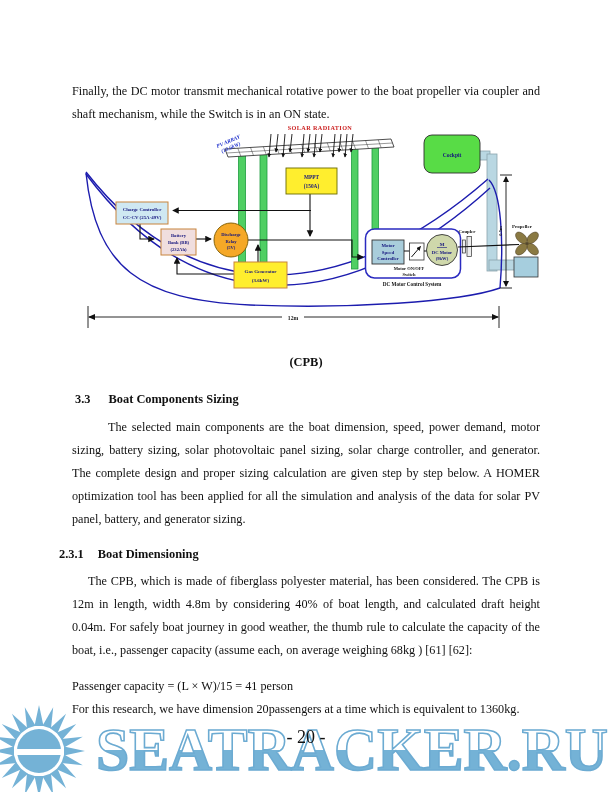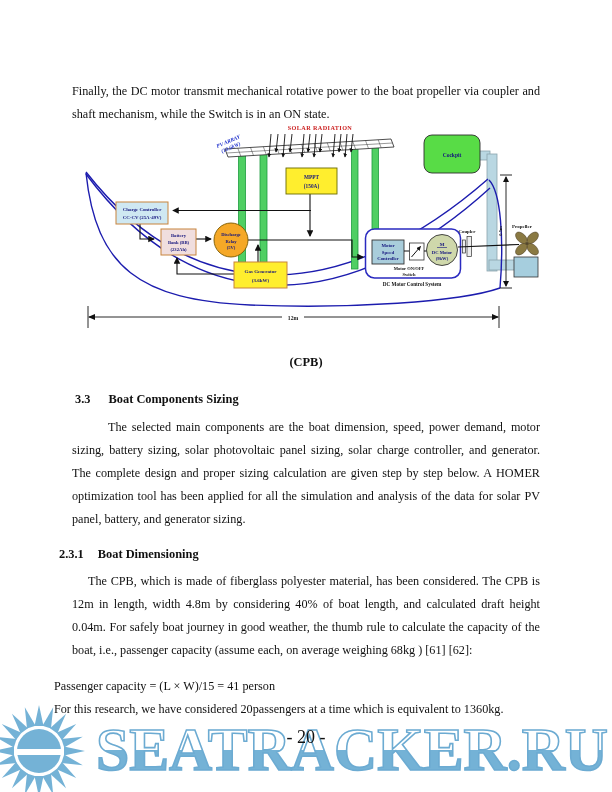--- a/index.html
+++ b/index.html
@@ -4,21 +4,21 @@
 <style>
   html,body{margin:0;padding:0;background:#ffffff;}
   .page{position:relative;width:612px;height:792px;background:#fff;overflow:hidden;
         font-family:"Liberation Serif","DejaVu Serif",serif;color:#111;}
   .body-text{position:absolute;left:72px;width:468px;font-size:12.2px;line-height:23px;
              text-align:justify;margin:0;}
   .caption{position:absolute;left:72px;width:468px;text-align:center;font-weight:bold;
            font-size:12.4px;line-height:18px;margin:0;}
   .heading{position:absolute;font-weight:bold;font-size:12.4px;margin:0;}
   .h-title{margin-left:18px;}
-  .formula-line,.closing-line{position:absolute;left:54px;width:468px;font-size:12.2px;margin:0;}
+  .formula-line,.closing-line{position:absolute;left:72px;width:468px;font-size:12.2px;margin:0;}
   .page-number{position:absolute;left:72px;width:468px;text-align:center;font-size:18px;z-index:3;}
   .diagram-svg{position:absolute;left:70px;top:112px;z-index:2;}
   .watermark-svg{position:absolute;left:0;top:700px;z-index:1;}
   .content{position:relative;z-index:2;}
   svg text{font-family:"Liberation Serif","DejaVu Serif",serif;}
   .boxlbl{fill:#15157e;font-weight:bold;}
   .syslbl{fill:#111111;font-weight:bold;}
 </style>
 </head>
 <body>
@@ -250,17 +250,17 @@
       <span>3.3</span><span class="h-title">Boat Components Sizing</span>
     </p>
     <p class="body-text" style="top:416px;text-indent:36px;">The selected main components are the boat dimension, speed, power demand, motor sizing, battery sizing, solar photovoltaic panel sizing, solar charge controller, and generator. The complete design and proper sizing calculation are given step by step below. A HOMER optimization tool has been applied for all the simulation and analysis of the data for solar PV panel, battery, and generator sizing.</p>
 
     <p class="heading" style="top:547px;left:59px;">
       <span>2.3.1</span><span class="h-title" style="margin-left:14px;">Boat Dimensioning</span>
     </p>
     <p class="body-text" style="top:570px;text-indent:16px;">The CPB, which is made of fiberglass polyester material, has been considered. The CPB is 12m in length, width 4.8m by considering 40% of boat length, and calculated draft height 0.04m. For safely boat journey in good weather, the thumb rule to calculate the capacity of the boat, i.e., passenger capacity (assume each, on average weighing 68kg ) [61] [62]:</p>
 
     <p class="formula-line" style="top:679px;">Passenger capacity = (L × W)/15 = 41 person</p>
-    <p class="closing-line" style="top:702px;">For this research, we have considered 20passengers at a time which is equivalent to 1360kg.</p>
+    <p class="closing-line" style="top:702px;">For this research, we have dimension 20passengers at a time which is equivalent to 1360kg.</p>
 
     <div class="page-number" style="top:727px;">- 20 -</div>
   </div>
 </div>
 
 </body></html>

